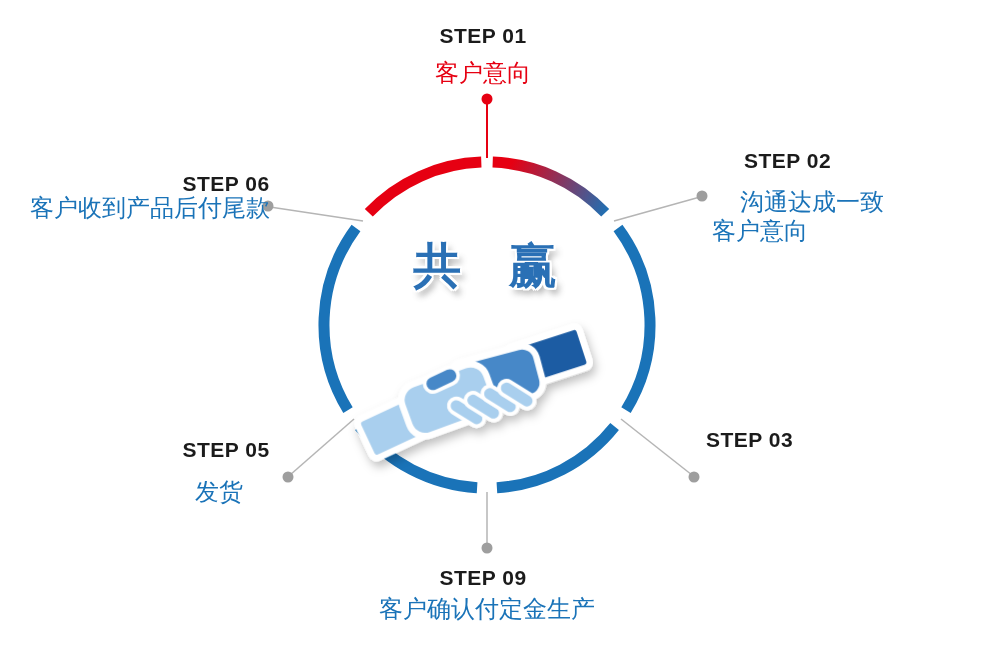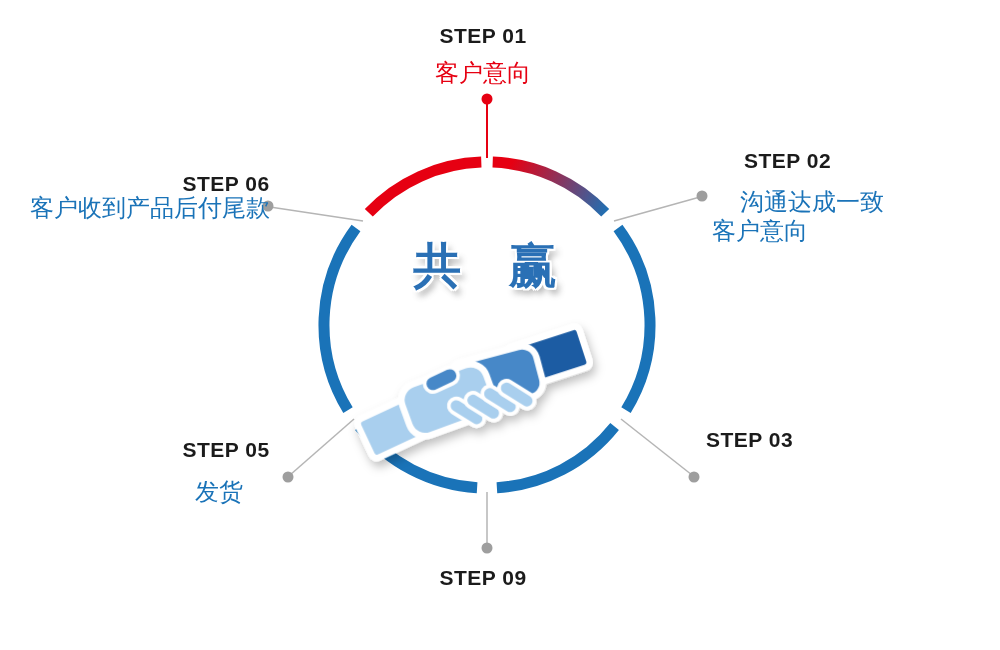--- a/index.html
+++ b/index.html
@@ -110,20 +110,21 @@
   <div class="lbl ctr" style="left:483px;top:24px">STEP 01</div>
   <div class="t red ctr" style="left:483px;top:57px">客户意向</div>
 
   <div class="lbl" style="left:744px;top:149px">STEP 02</div>
   <div class="t" style="left:740px;top:186px">沟通达成一致</div>
   <div class="t" style="left:712px;top:215px">客户意向</div>
 
   <div class="lbl" style="left:706px;top:428px">STEP 03</div>
 
   <div class="lbl ctr" style="left:483px;top:566px">STEP 09</div>
+  <div class="t ctr" style="left:487px;top:593px">客户确认付定金生产</div>
 
   <div class="lbl ctr" style="left:226px;top:438px">STEP 05</div>
   <div class="t ctr" style="left:219px;top:476px">发货</div>
 
   <div class="lbl ctr" style="left:226px;top:172px">STEP 06</div>
   <div class="t ctr" style="left:150px;top:192px">客户收到产品后付尾款</div>
 
 </div>
 
 </body></html>

